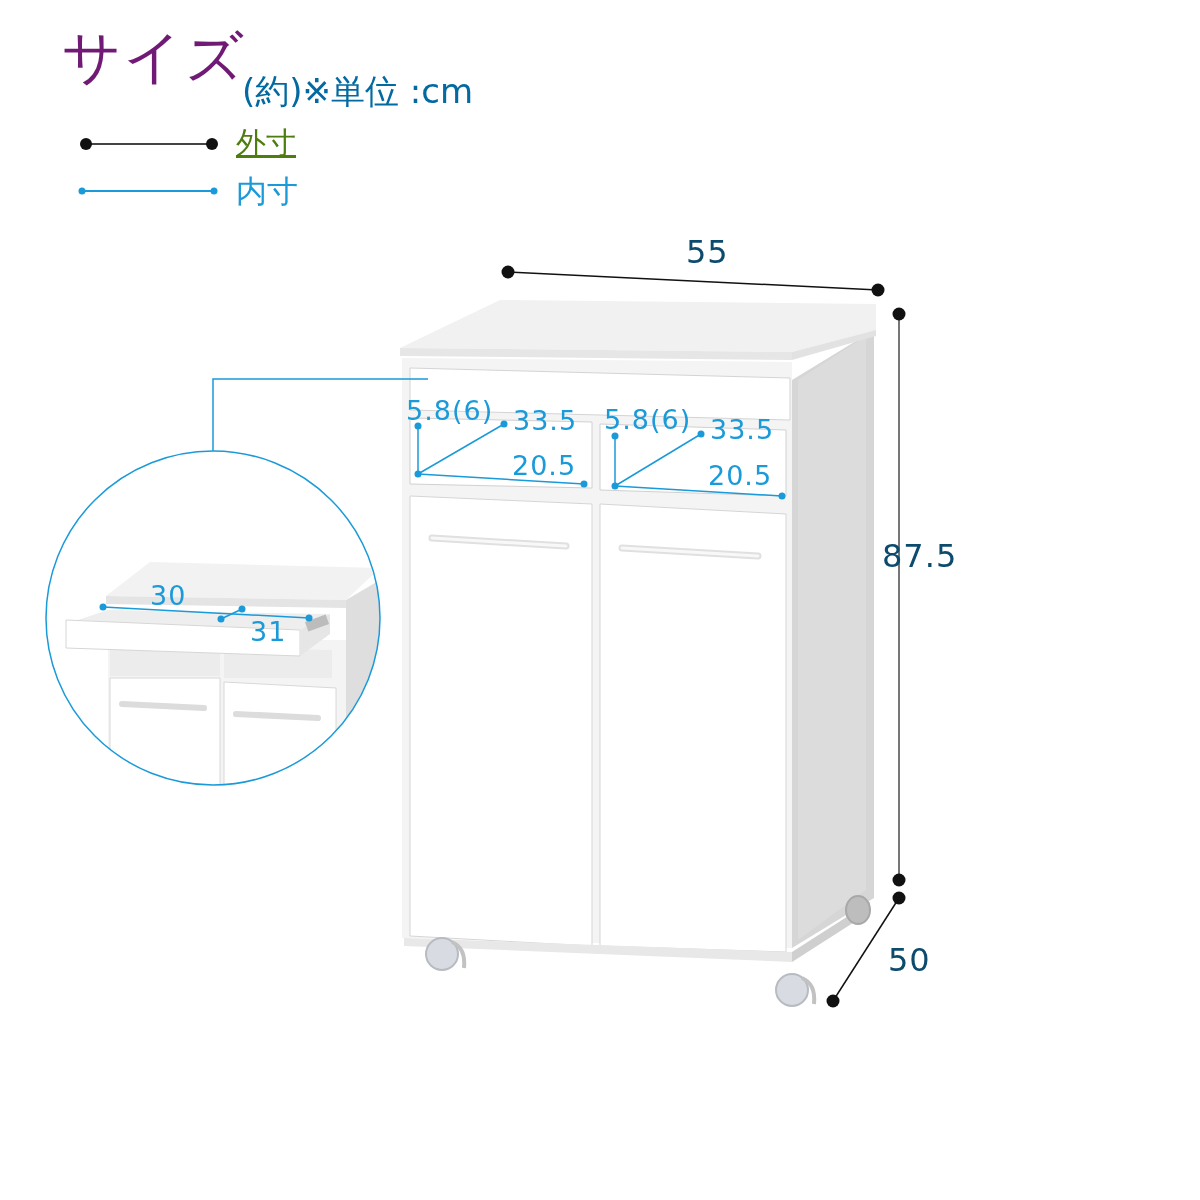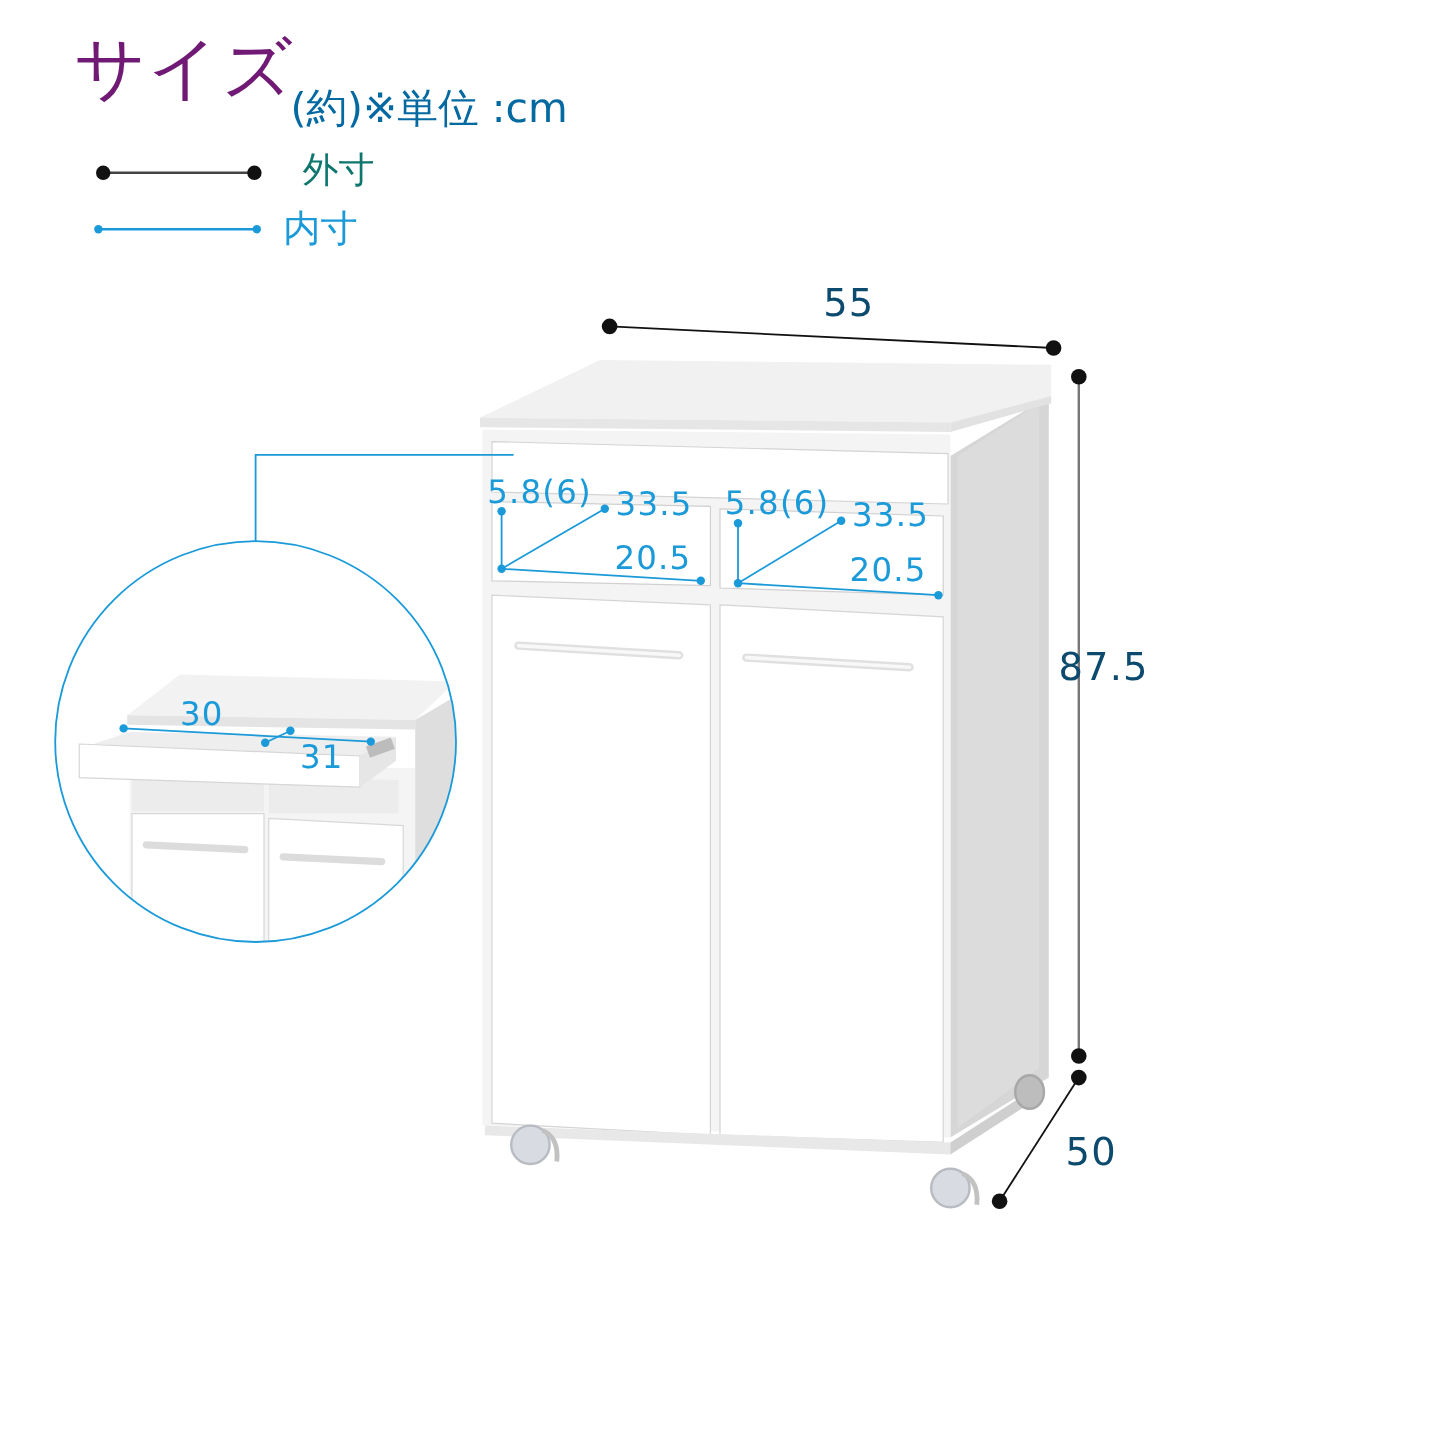--- a/index.html
+++ b/index.html
@@ -1,21 +1,21 @@
 <!DOCTYPE html>
 <html><head>
 <meta charset="utf-8">
 <style>
   html, body { margin: 0; padding: 0; background: #ffffff; }
   body { width: 1200px; height: 1200px; position: relative; overflow: hidden; font-family: "DejaVu Sans", "Liberation Sans", sans-serif; color: #111; }
   .abs { position: absolute; }
   .title { left: 62px; top: 28px; font-size: 58px; letter-spacing: 2px; color: #701a75; line-height: 1; }
   .subtitle { left: 242px; top: 74px; font-size: 34px; color: #0369a1; line-height: 1; white-space: nowrap; }
   .legend-label { font-size: 30px; line-height: 1; }
-  .legend-outer { left: 252px; top: 128px; color: #0f766e; }
+  .legend-outer { left: 236px; top: 128px; color: #4d7c0f; text-decoration: underline; }
   .legend-inner { left: 236px; top: 176px; color: #1a9ad9; font-size: 31px; }
   .dim-black { font-size: 32px; color: #0c4a6e; line-height: 1; letter-spacing: 1px; }
   .dim-blue { font-size: 27px; color: #1a9ad9; line-height: 1; letter-spacing: 1px; }
   svg.full { position: absolute; left: 0; top: 0; width: 1200px; height: 1200px; }
 </style>
 </head>
 <body>
 
 <div class="abs title">サイズ</div>
 <div class="abs subtitle">(約)※単位 :cm</div>

